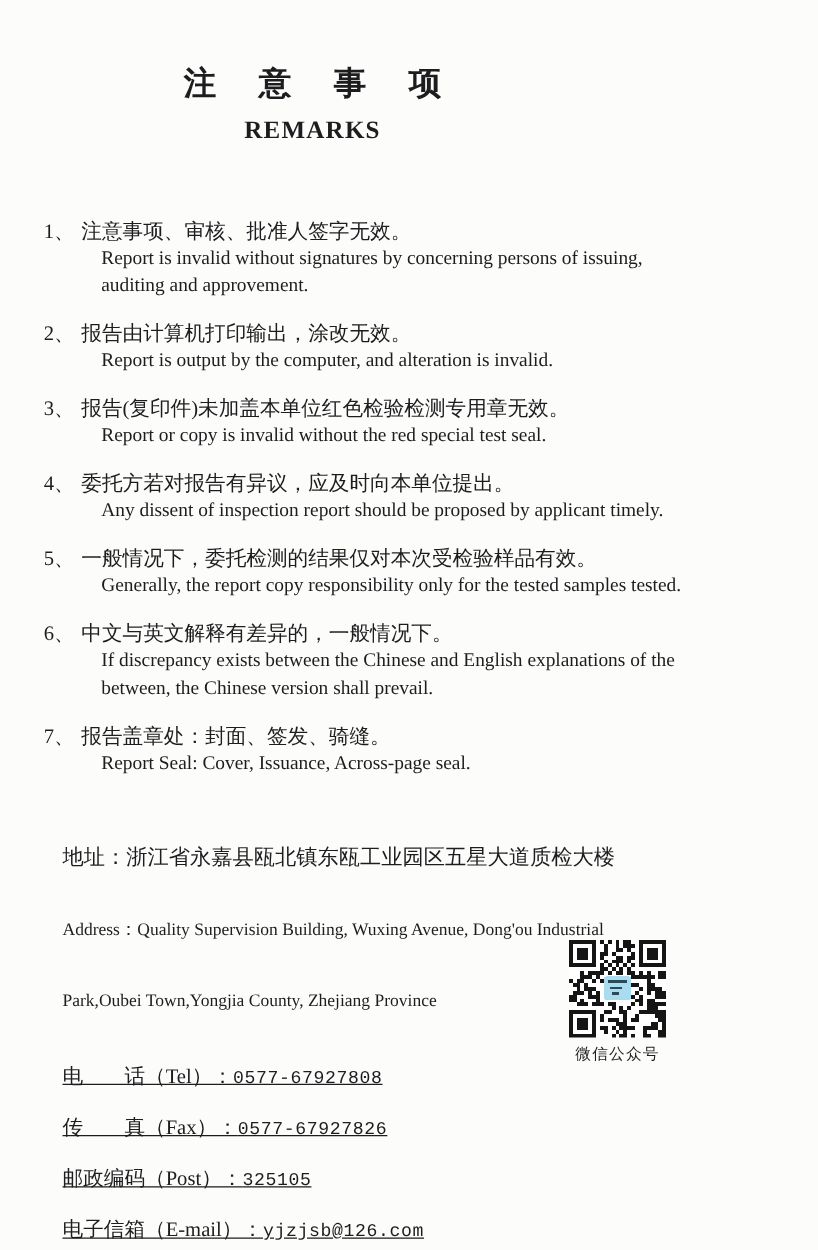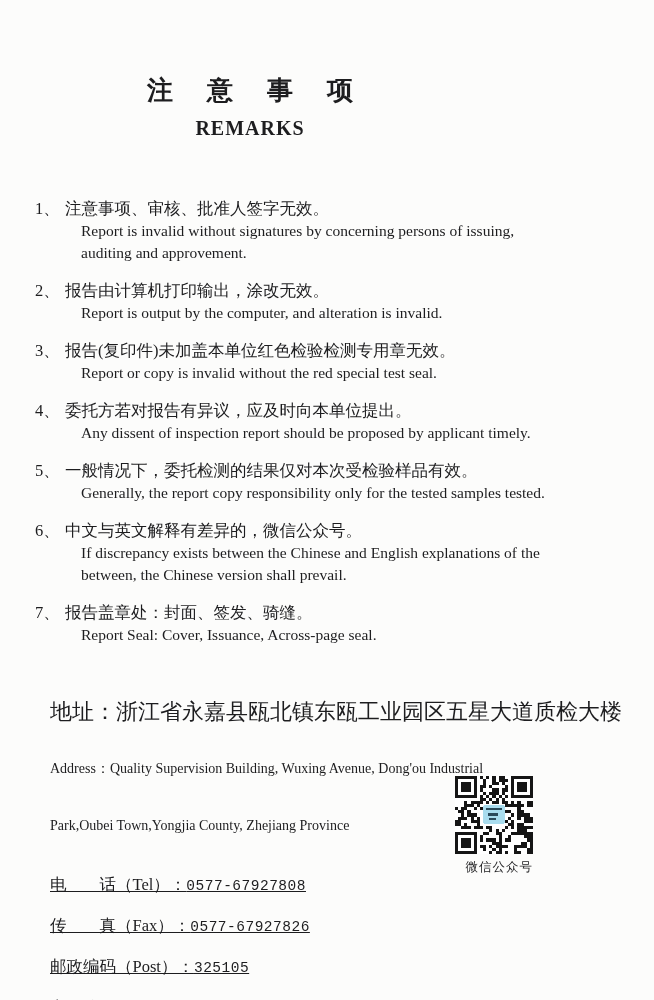--- a/index.html
+++ b/index.html
@@ -16,21 +16,21 @@
   .page {
     position: relative;
     width: 654px;
     height: 1000px;
     background: var(--page-bg);
     overflow: hidden;
     box-sizing: border-box;
   }
   
   .header {
-    padding-top: 76px;
+    padding-top: 52px;
     width: 500px;
     text-align: center;
   }
   .title-cn {
     font-size: 26px;
     font-weight: bold;
     letter-spacing: 34px;
     padding-left: 34px;
     line-height: 30px;
     white-space: nowrap;
@@ -70,23 +70,24 @@
     margin-left: 16px;
   }
   
   .footer {
     position: relative;
     margin-top: 55px;
     margin-left: 50px;
     width: 580px;
   }
   .address-cn {
-    font-size: 22px;
+    font-size: 17px;
     line-height: 22px;
     white-space: nowrap;
+    font-family: Liberation Mono, monospace;
   }
   .address-en div {
     font-size: 14px;
     line-height: 22px;
     white-space: nowrap;
     margin-top: 35px;
   }
   .contact-rows { margin-top: 37px; text-decoration: underline; }
   .contact-row {
     height: 23px;
@@ -100,21 +101,21 @@
     font-family: "Liberation Mono", "DejaVu Sans Mono", monospace;
     font-size: 14.5px;
     letter-spacing: 0.5px;
   }
   
   .qr-block {
     position: absolute;
     left: 405px;
     top: 75px;
     width: 78px;
-    text-align: right;
+    text-align: center;
   }
   .qr-code { width: 78px; height: 78px; display: block; }
   .qr-caption {
     margin-top: 5px;
     font-size: 12.5px;
     letter-spacing: 1px;
     white-space: nowrap;
   }
 </style>
 </head>
@@ -164,21 +165,21 @@
     <div class="remark">
       <span class="num">5、</span>
       <div class="cn-text">一般情况下，委托检测的结果仅对本次受检验样品有效。</div>
       <div class="en">
           <div>Generally, the report copy responsibility only for the tested samples tested.</div>
         </div>
     </div>
 
     <div class="remark">
       <span class="num">6、</span>
-      <div class="cn-text">中文与英文解释有差异的，微信公众号。</div>
+      <div class="cn-text">中文与英文解释有差异的，一般情况下。</div>
       <div class="en">
           <div>If discrepancy exists between the Chinese and English explanations of the</div>
           <div>between, the Chinese version shall prevail.</div>
         </div>
     </div>
 
     <div class="remark">
       <span class="num">7、</span>
       <div class="cn-text">报告盖章处：封面、签发、骑缝。</div>
       <div class="en">

